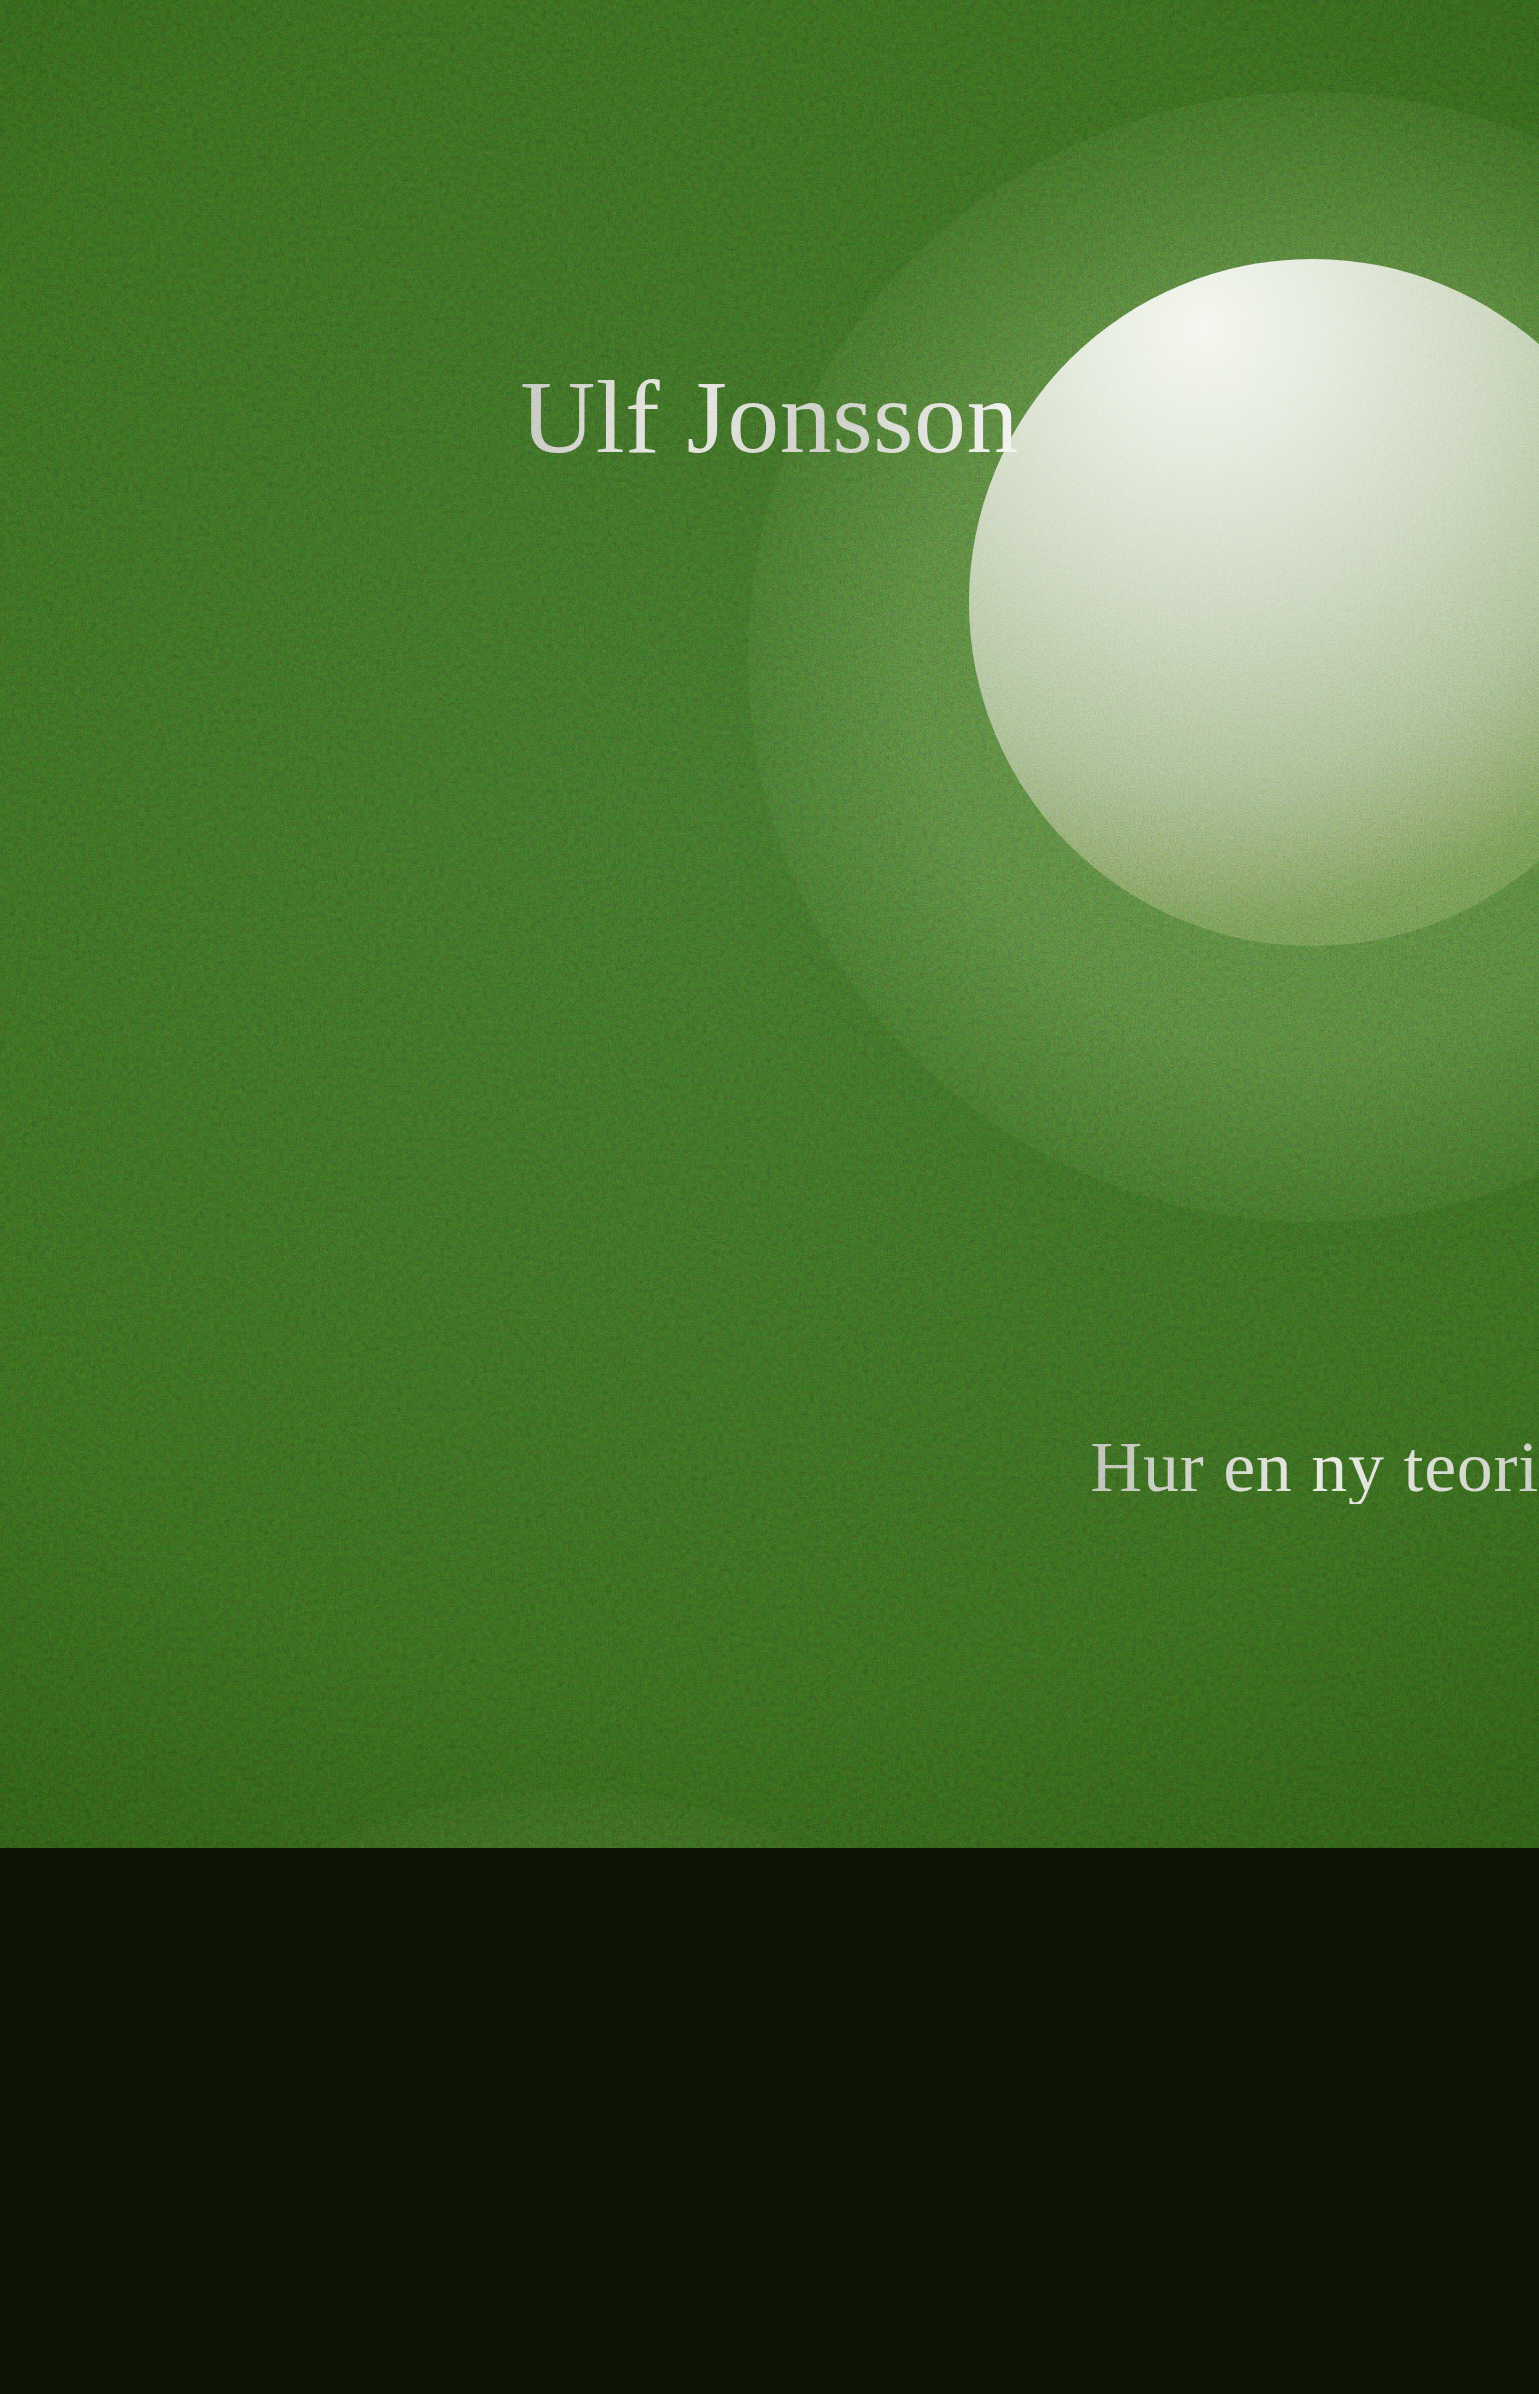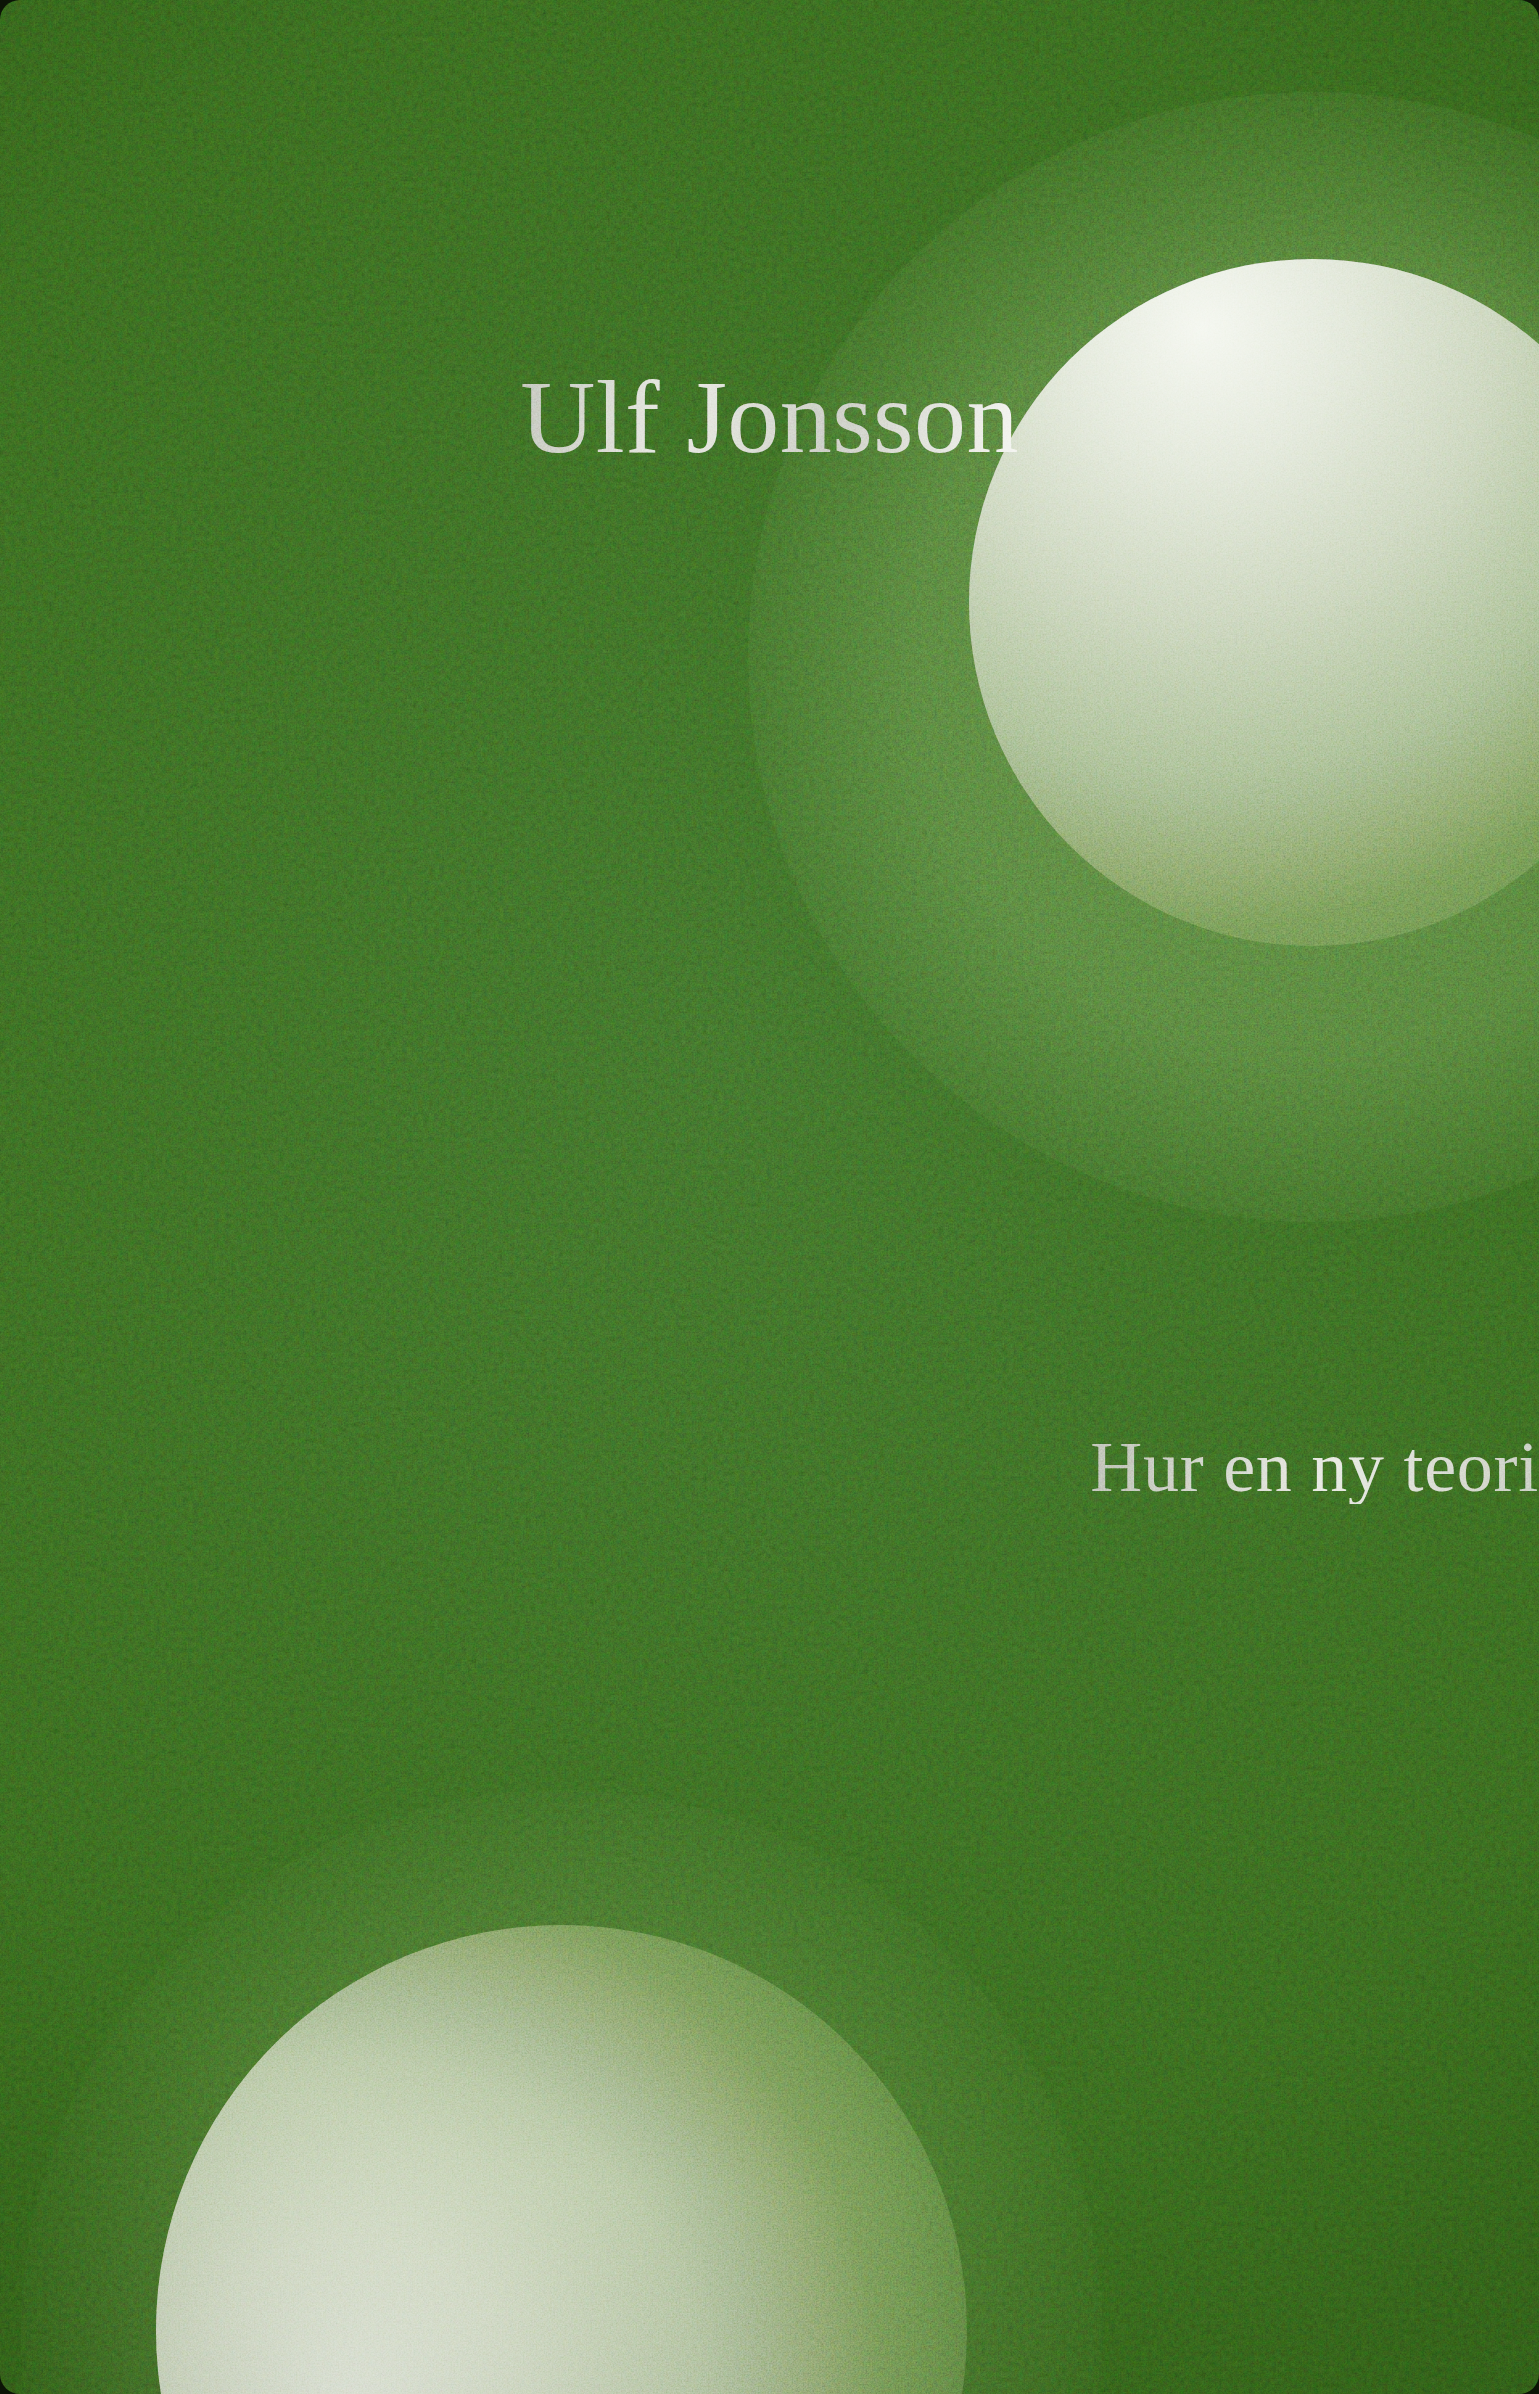--- a/index.html
+++ b/index.html
@@ -1,24 +1,23 @@
 <!DOCTYPE html>
 <html><head>
 <meta charset="utf-8">
 <style>
   html, body { margin: 0; padding: 0; background: #0c1506; }
   .cover {
     position: relative;
     width: 1539px;
-    height: 2394px;
+    height: 1848px;
     overflow: hidden;
     background:
       radial-gradient(ellipse 130% 90% at 48% 44%, #346021 0%, #2b5615 58%, #234c0e 100%);
     font-family: "Liberation Serif", serif;
-    border-radius: 20px;
   }
 
   
   .halo, .sphere { position: absolute; border-radius: 50%; }
 
   .halo-tr {
     left: 748px; top: 92px; width: 1130px; height: 1130px;
     background: radial-gradient(circle,
       rgba(150,178,115,0.34) 0%,
       rgba(138,168,104,0.27) 50%,

